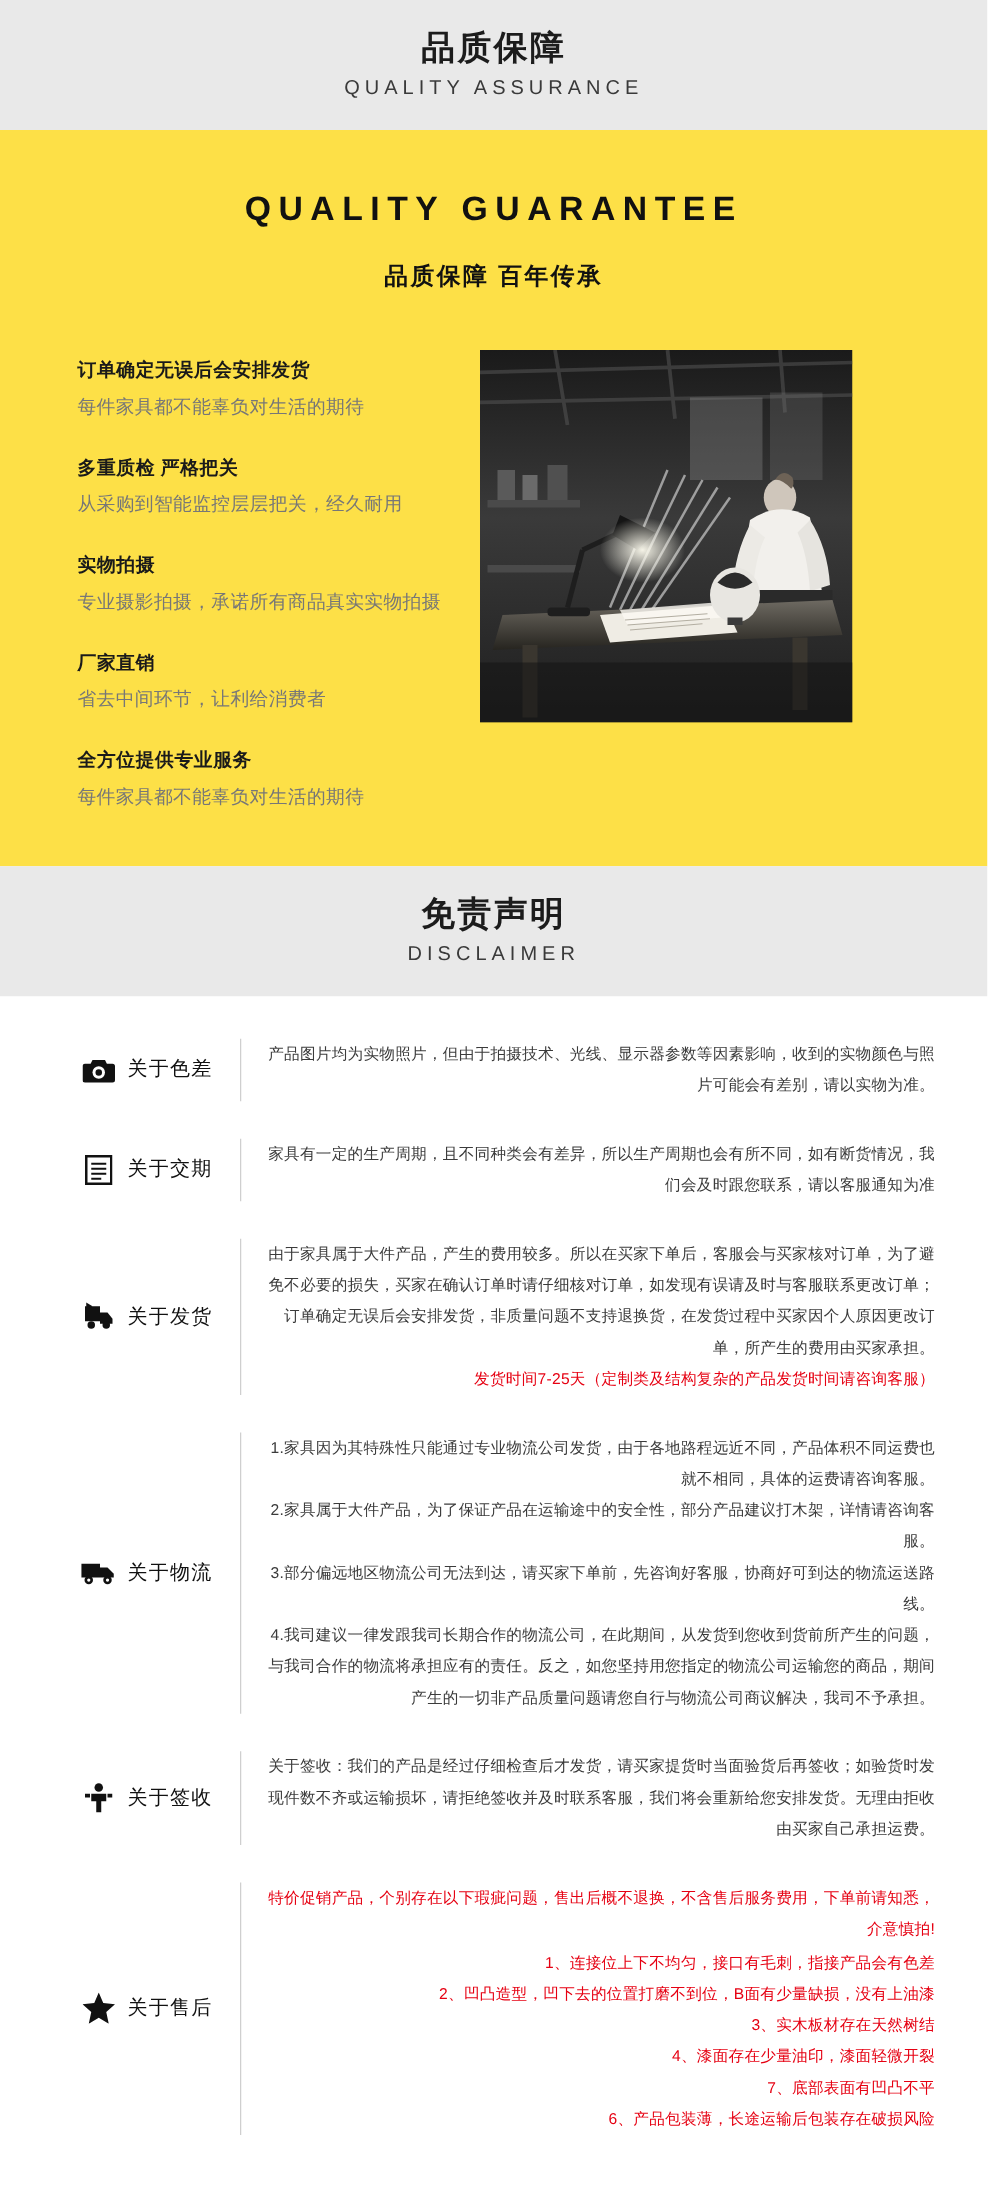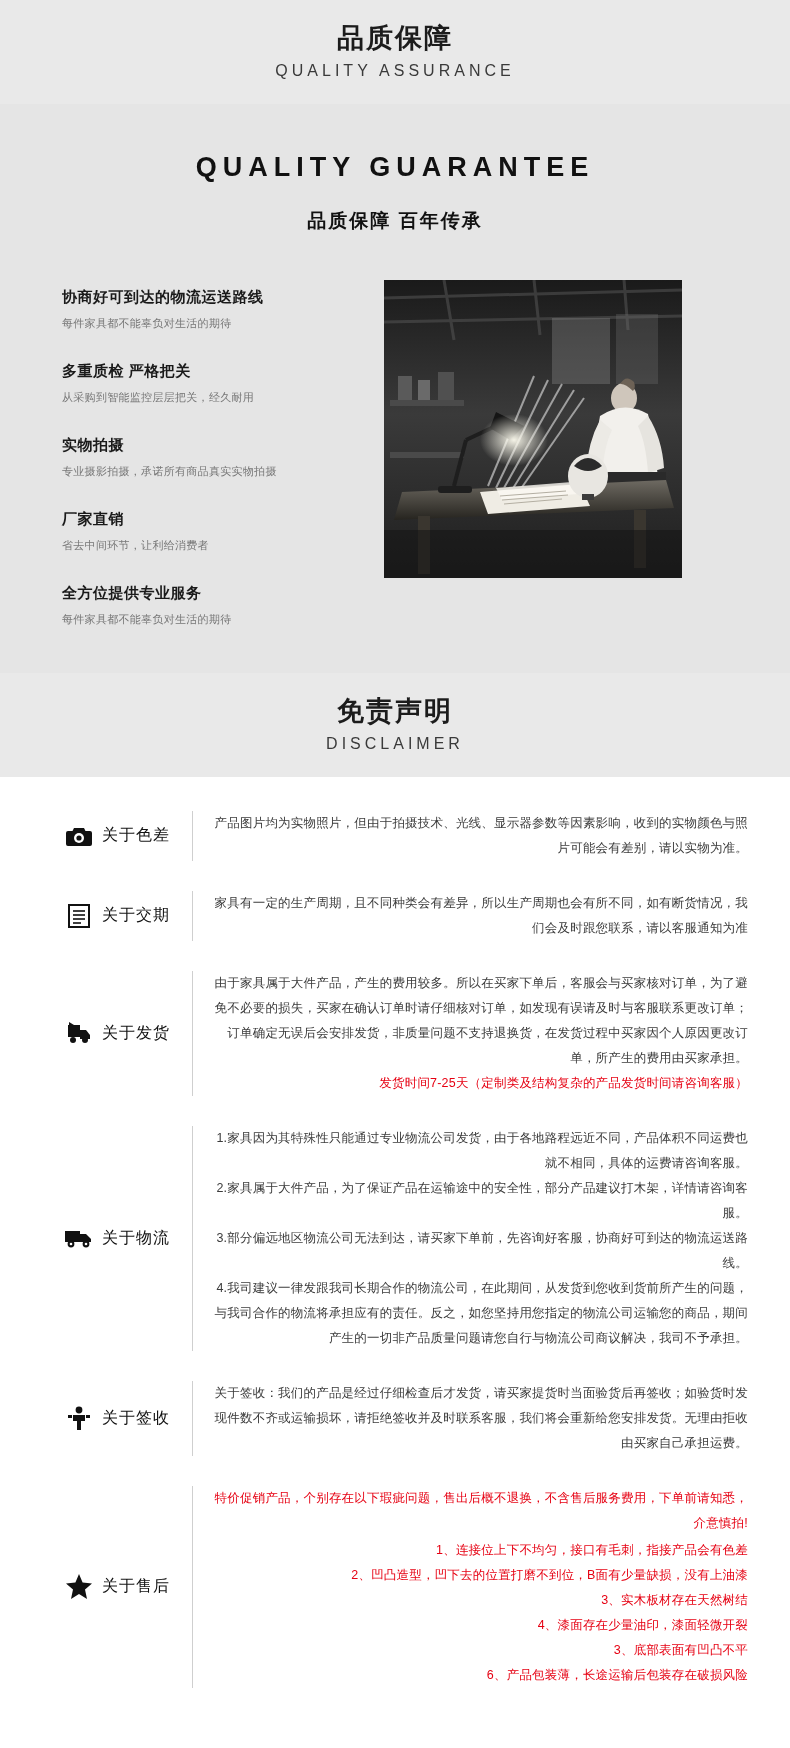--- a/index.html
+++ b/index.html
@@ -25,21 +25,21 @@
     line-height: 1.25;
   }
   .banner .en {
     font-size: 16px;
     color: #3a3a3a;
     letter-spacing: 4px;
     margin-top: 6px;
   }
 
   
-  .quality { padding: 48px 0 46px; background: #e5e5e5; }
+  .quality { padding: 48px 0 46px; background: #fde047; }
   .quality .title-en {
     text-align: center;
     font-size: 27px;
     font-weight: bold;
     letter-spacing: 6px;
     color: #111;
   }
   .quality .title-cn {
     text-align: center;
     font-size: 19px;
@@ -59,21 +59,21 @@
   .feature { margin-bottom: 29px; }
   .feature:last-child { margin-bottom: 0; }
   .feature .f-title {
     font-size: 15px;
     font-weight: bold;
     color: #1a1a1a;
     letter-spacing: 0.5px;
     line-height: 1.4;
   }
   .feature .f-sub {
-    font-size: 11px;
+    font-size: 15px;
     color: #777;
     margin-top: 9px;
     letter-spacing: 0.3px;
   }
   .photo-wrap { width: 298px; height: 298px; flex: none; }
 
   
   .disclaimer { padding: 34px 0 40px; }
   .d-row {
     display: flex;
@@ -127,21 +127,21 @@
   </div>
 
   <div class="quality">
     <div class="title-en">QUALITY  GUARANTEE</div>
     <div class="title-cn">品质保障  百年传承</div>
 
     <div class="quality-body">
       <div class="feature-list">
 
         <div class="feature">
-          <div class="f-title">协商好可到达的物流运送路线</div>
+          <div class="f-title">订单确定无误后会安排发货</div>
           <div class="f-sub">每件家具都不能辜负对生活的期待</div>
         </div>
 
         <div class="feature">
           <div class="f-title">多重质检  严格把关</div>
           <div class="f-sub">从采购到智能监控层层把关，经久耐用</div>
         </div>
 
         <div class="feature">
           <div class="f-title">实物拍摄</div>
@@ -340,19 +340,19 @@
           <path d="M13 0 L16.6 8.4 L26 9.4 L19 15.6 L21 25 L13 20.1 L5 25 L7 15.6 L0 9.4 L9.4 8.4 Z" fill="#111"></path>
         </svg>
       </div>
       <div class="d-label">关于售后</div>
       <div class="d-text">
         <p class="lead">特价促销产品，个别存在以下瑕疵问题，售出后概不退换，不含售后服务费用，下单前请知悉，介意慎拍!</p>
         <p>1、连接位上下不均匀，接口有毛刺，指接产品会有色差</p>
         <p>2、凹凸造型，凹下去的位置打磨不到位，B面有少量缺损，没有上油漆</p>
         <p>3、实木板材存在天然树结</p>
         <p>4、漆面存在少量油印，漆面轻微开裂</p>
-        <p>3、底部表面有凹凸不平</p>
+        <p>7、底部表面有凹凸不平</p>
         <p>6、产品包装薄，长途运输后包装存在破损风险</p>
       </div>
     </div>
 
   </div>
 </div>
 
 </body></html>

